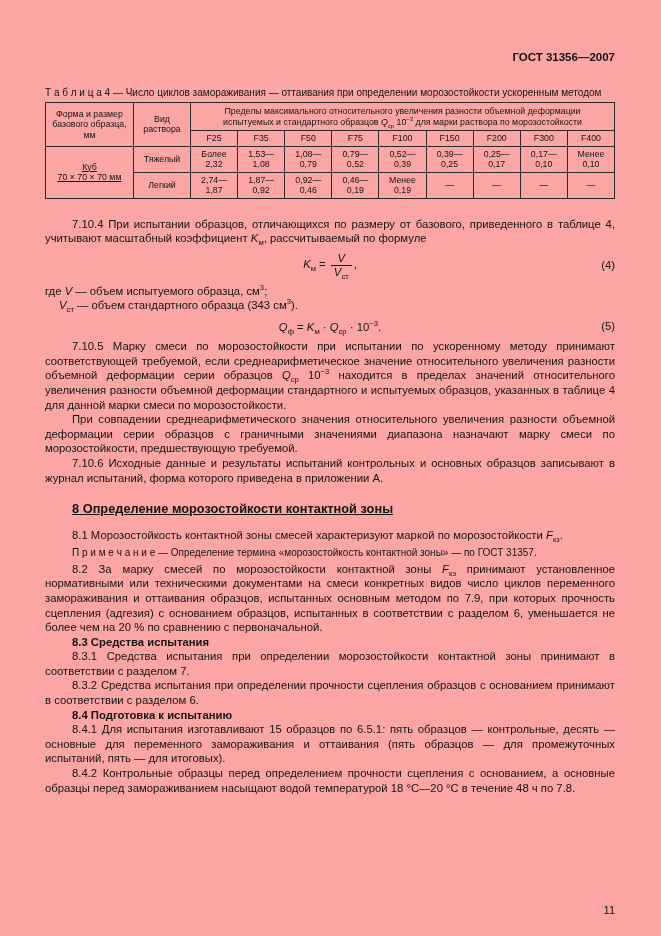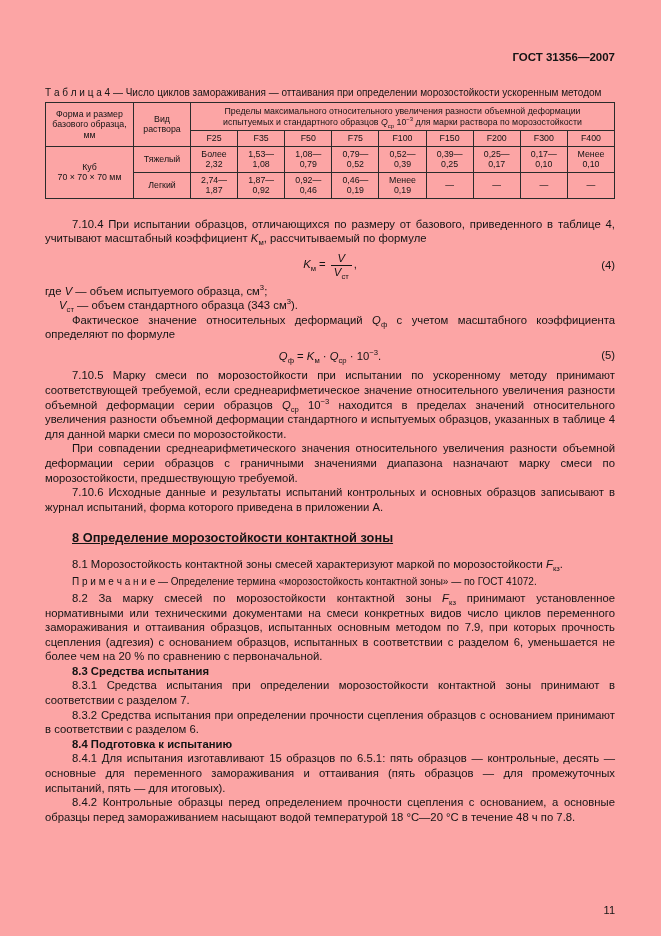--- a/index.html
+++ b/index.html
@@ -9,21 +9,21 @@
     padding:50px 46px 13px 45px;box-sizing:border-box;overflow:hidden;
   }
   .doc-header{text-align:right;font-weight:bold;font-size:11.5px;line-height:14px;margin-bottom:22px;}
   .table-caption{font-size:10px;line-height:13px;margin-bottom:3px;text-align:left;}
   table.t4{width:100%;border-collapse:collapse;table-layout:fixed;font-size:8.8px;line-height:10.5px;}
   .t4 th,.t4 td{
     border:1px solid #2b2b2b;font-weight:normal;text-align:center;vertical-align:middle;
     white-space:pre-line;padding:2px 1px;
   }
   .t4 th.limits{padding:3px 8px;}
-  .t4 td.specimen{padding:2px 2px;}
+  .t4 td.specimen{padding:2px 2px;text-decoration:underline;}
   .body-text{font-size:11.3px;line-height:14.6px;text-align:justify;}
   .para{text-indent:27px;margin:0;}
   .mt18{margin-top:18px;}
   .where{text-indent:0;margin:0;}
   .where-indent{margin-left:14px;}
   .formula-row{position:relative;text-align:center;padding:6px 0 5px 0;}
   .formula-expr{display:inline-block;vertical-align:middle;}
   .formula-number{position:absolute;right:0;top:50%;transform:translateY(-50%);}
   .frac{display:inline-block;vertical-align:middle;text-align:center;line-height:13px;margin:0 2px;}
   .frac .fnum{display:block;border-bottom:1px solid #141414;padding:0 3px;}
@@ -126,35 +126,34 @@
     <p class="para mt18">7.10.4 При испытании образцов, отличающихся по размеру от базового, приведенного в таблице 4, учитывают масштабный коэффициент <i>K</i><sub>м</sub>, рассчитываемый по формуле</p>
 
     <div class="formula-row">
       <span class="formula-expr"><span><i>K</i><sub>м</sub> = </span><span class="frac"><span class="fnum"><i>V</i></span><span class="fden"><i>V</i><sub>ст</sub></span></span><span>,</span></span>
       <span class="formula-number">(4)</span>
     </div>
 
     <p class="where">где <i>V</i> — объем испытуемого образца, см<sup>3</sup>;</p>
     <p class="where where-indent"><i>V</i><sub>ст</sub> — объем стандартного образца (343 см<sup>3</sup>).</p>
 
-    <p class="para">Фактическое значение относительных деформаций <i>Q</i><sub>ф</sub> с учетом масштабного коэффициента определяют по формуле</p>
 
     <div class="formula-row">
       <span class="formula-expr"><i>Q</i><sub>ф</sub> = <i>K</i><sub>м</sub> · <i>Q</i><sub>ср</sub> · 10<sup>−3</sup>.</span>
       <span class="formula-number">(5)</span>
     </div>
 
     <p class="para">7.10.5 Марку смеси по морозостойкости при испытании по ускоренному методу принимают соответствующей требуемой, если среднеарифметическое значение относительного увеличения разности объемной деформации серии образцов <i>Q</i><sub>ср</sub> 10<sup>−3</sup> находится в пределах значений относительного увеличения разности объемной деформации стандартного и испытуемых образцов, указанных в таблице 4 для данной марки смеси по морозостойкости.</p>
     <p class="para">При совпадении среднеарифметического значения относительного увеличения разности объемной деформации серии образцов с граничными значениями диапазона назначают марку смеси по морозостойкости, предшествующую требуемой.</p>
     <p class="para">7.10.6 Исходные данные и результаты испытаний контрольных и основных образцов записывают в журнал испытаний, форма которого приведена в приложении А.</p>
 
     <div class="section-heading">8 Определение морозостойкости контактной зоны</div>
 
     <p class="para">8.1 Морозостойкость контактной зоны смесей характеризуют маркой по морозостойкости <i>F</i><sub>кз</sub>.</p>
-    <p class="note">П р и м е ч а н и е — Определение термина «морозостойкость контактной зоны» — по ГОСТ 41072.</p>
+    <p class="note">П р и м е ч а н и е — Определение термина «морозостойкость контактной зоны» — по ГОСТ 31357.</p>
     <p class="para">8.2 За марку смесей по морозостойкости контактной зоны <i>F</i><sub>кз</sub> принимают установленное нормативными или техническими документами на смеси конкретных видов число циклов переменного замораживания и оттаивания образцов, испытанных основным методом по 7.9, при которых прочность сцепления (адгезия) с основанием образцов, испытанных в соответствии с разделом 6, уменьшается не более чем на 20 % по сравнению с первоначальной.</p>
 
     <p class="para subhead">8.3 Средства испытания</p>
     <p class="para">8.3.1 Средства испытания при определении морозостойкости контактной зоны принимают в соответствии с разделом 7.</p>
     <p class="para">8.3.2 Средства испытания при определении прочности сцепления образцов с основанием принимают в соответствии с разделом 6.</p>
 
     <p class="para subhead">8.4 Подготовка к испытанию</p>
     <p class="para">8.4.1 Для испытания изготавливают 15 образцов по 6.5.1: пять образцов — контрольные, десять — основные для переменного замораживания и оттаивания (пять образцов — для промежуточных испытаний, пять — для итоговых).</p>
     <p class="para">8.4.2 Контрольные образцы перед определением прочности сцепления с основанием, а основные образцы перед замораживанием насыщают водой температурой 18 °С—20 °С в течение 48 ч по 7.8.</p>
 

